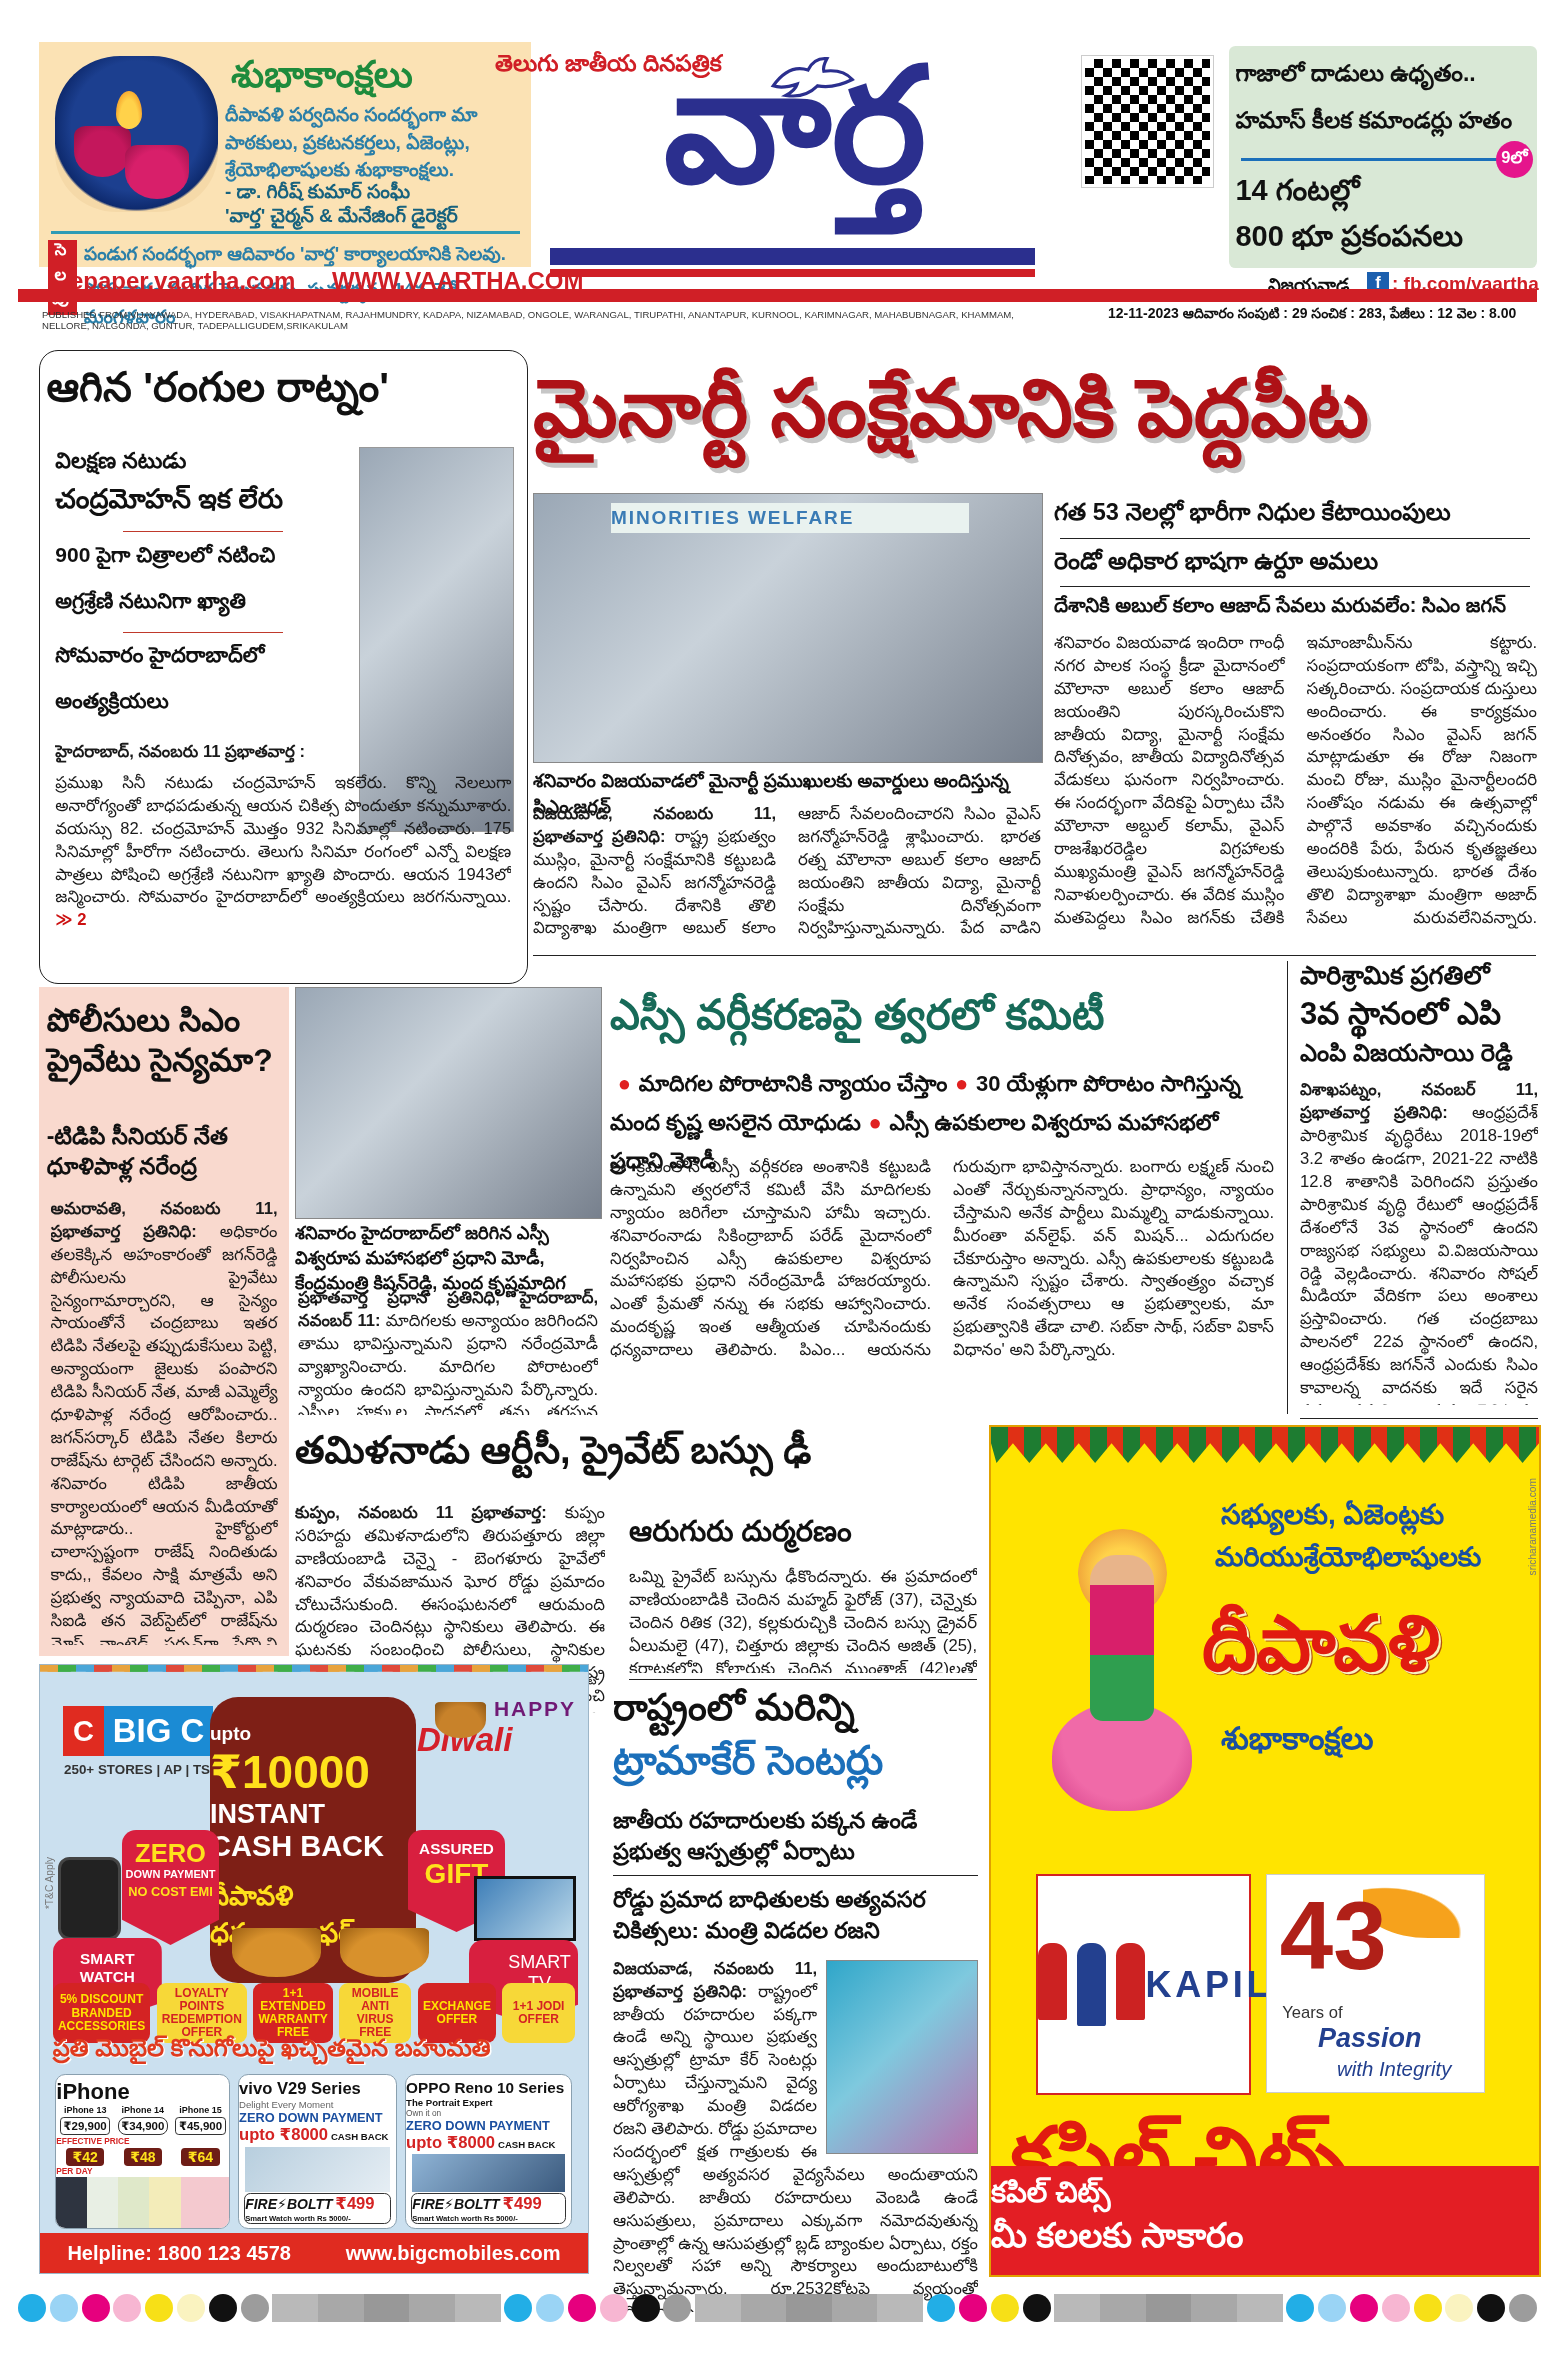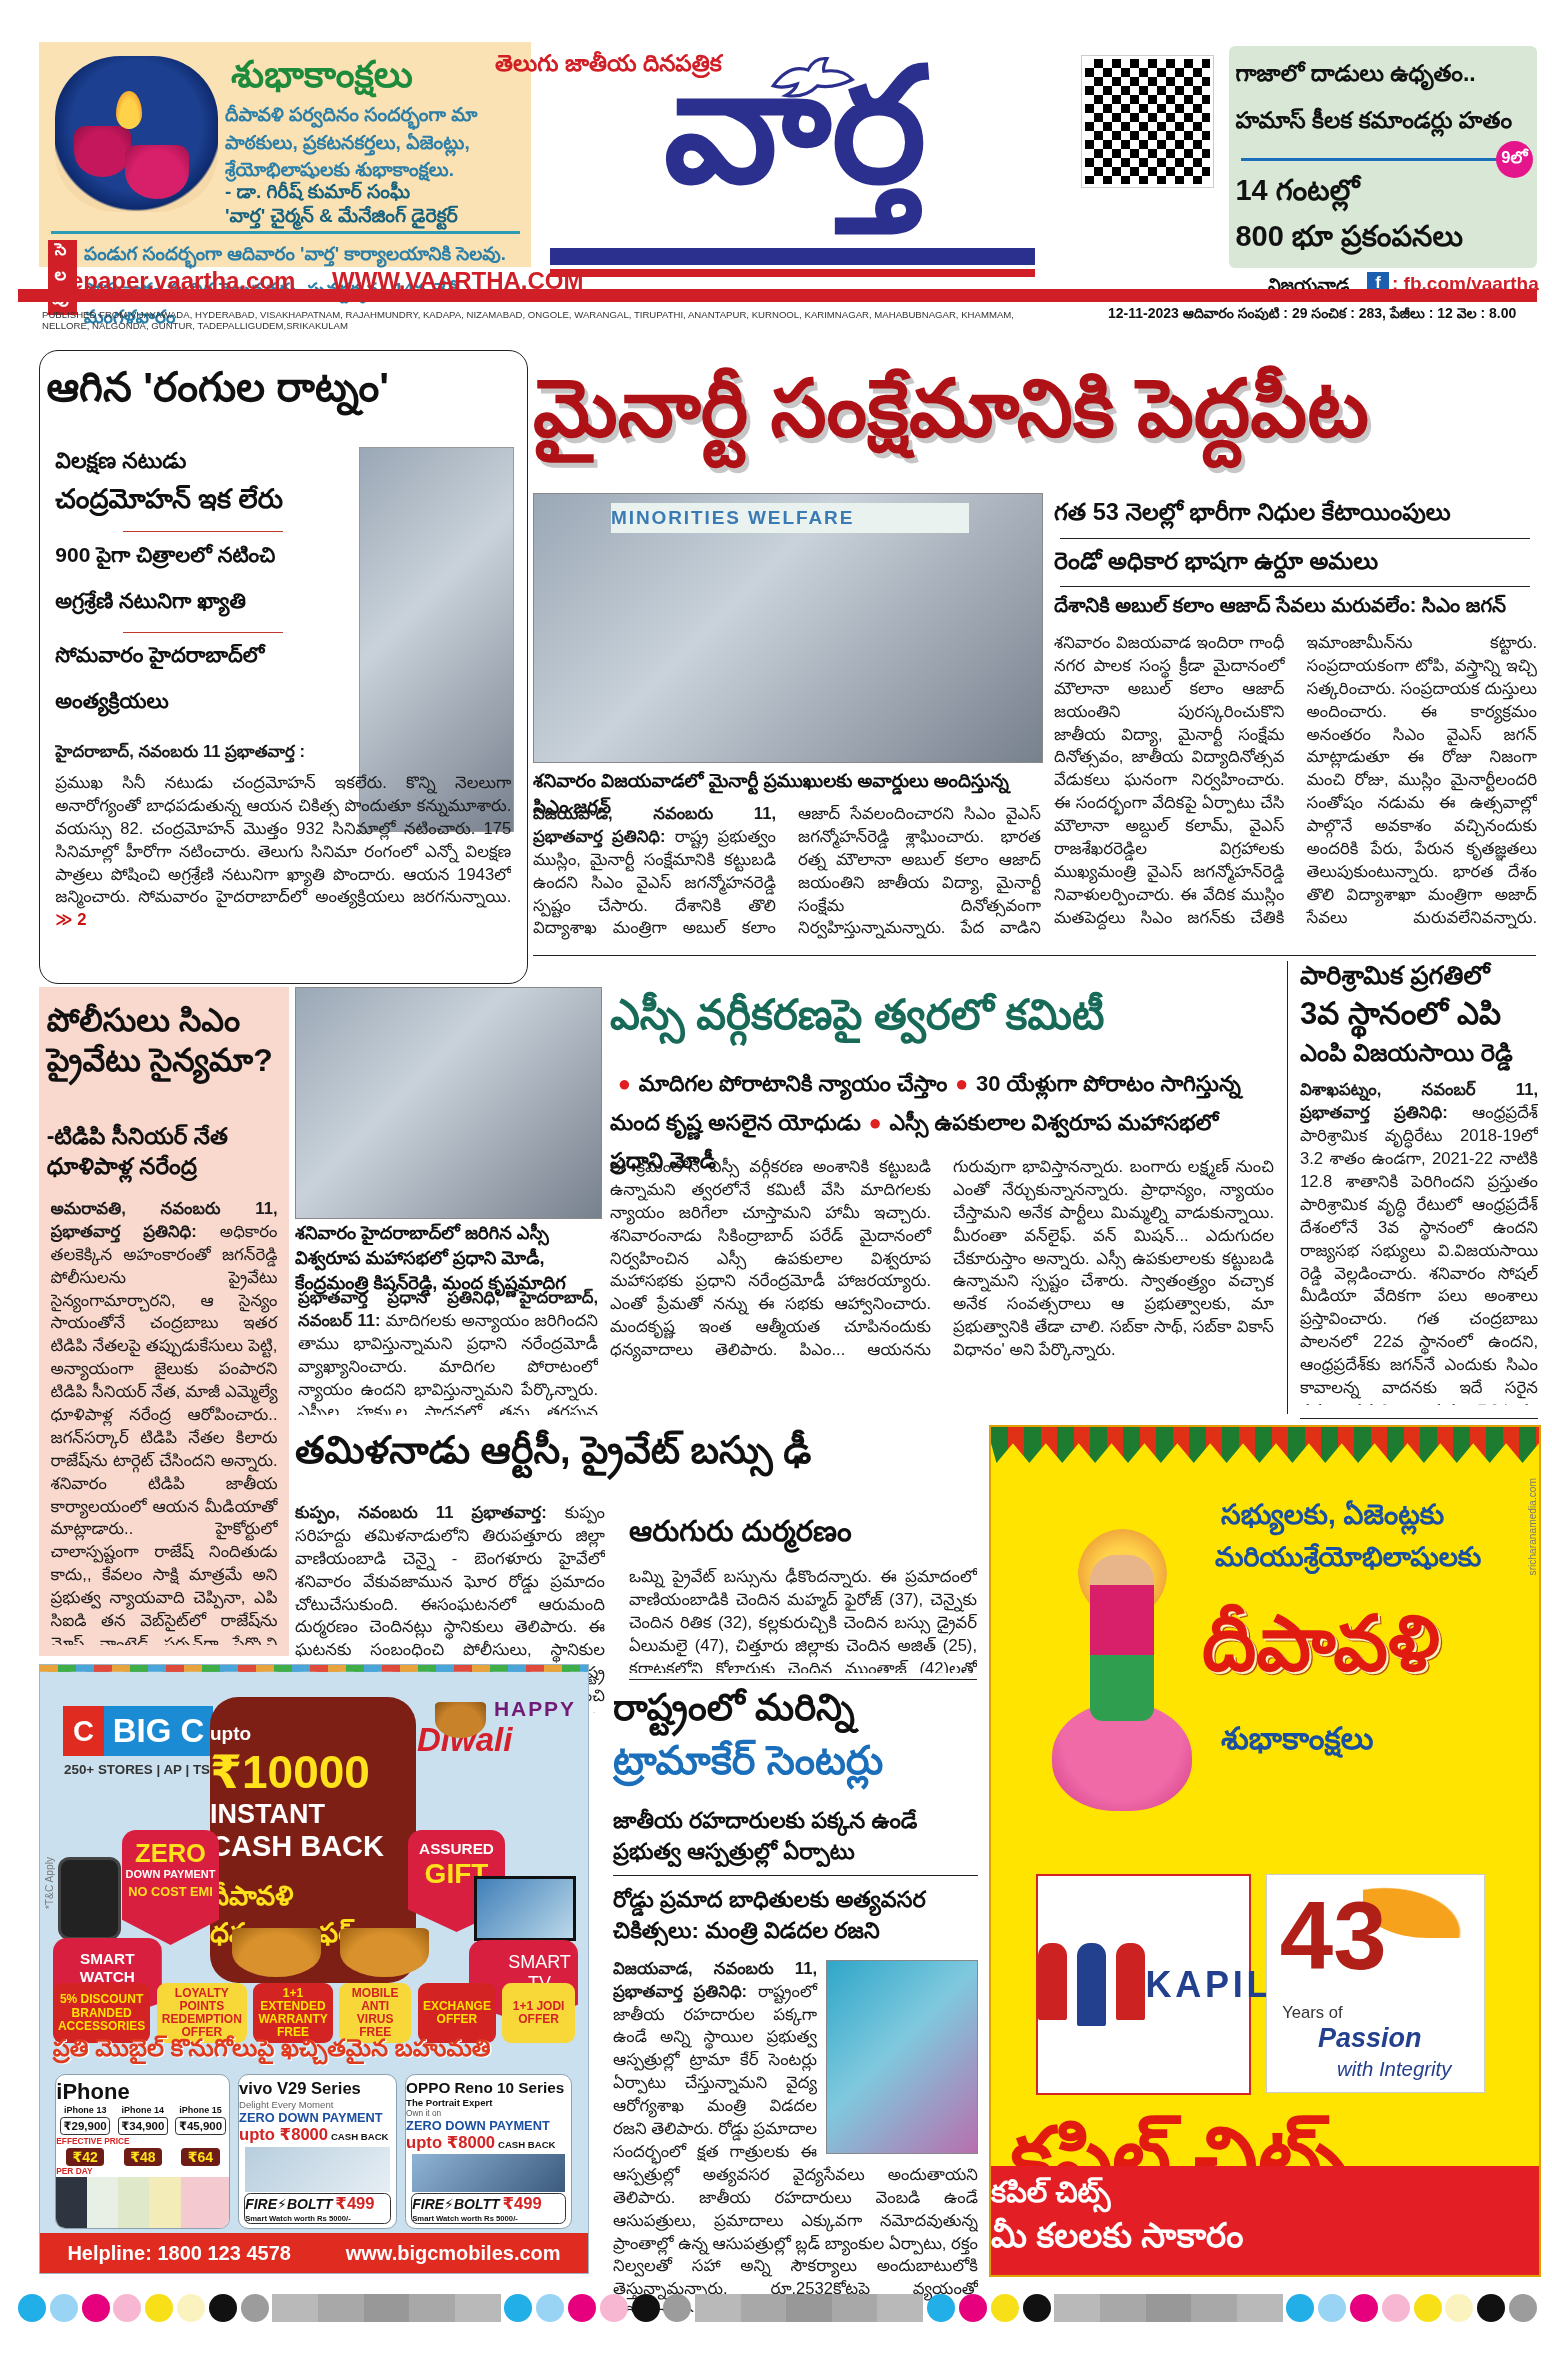--- a/index.html
+++ b/index.html
@@ -275,21 +275,21 @@
 
       <div class="card" style="flex:1.1;height:153px;position:relative;">
         <div class="c b" style="font-size:22px;margin-top:3.8px;"> iPhone</div>
         <div style="display:flex;justify-content:space-around;font-size:9px;font-weight:bold;">
           <span>iPhone 13</span>
           <span>iPhone 14</span>
           <span>iPhone 15</span>
         </div>
         <div style="display:flex;justify-content:space-around;margin-top:2.6px;">
           <span style="border:1.3px solid #333;border-radius:3.8px;font-weight:bold;font-size:11.5px;padding:0.6px 2.6px;">₹29,900</span>
-          <span style="border:1.3px solid #333;border-radius:3px;font-weight:bold;font-size:11.5px;padding:0.6px 2.6px;">₹34,900</span>
+          <span style="border:1.3px solid #333;border-radius:8px;font-weight:bold;font-size:11.5px;padding:0.6px 2.6px;">₹34,900</span>
           <span style="border:1.3px solid #333;border-radius:3.8px;font-weight:bold;font-size:11.5px;padding:0.6px 2.6px;">₹45,900</span>
         </div>
         <div class="c" style="font-size:8.3px;color:#d42323;font-weight:bold;margin-top:1.9px;">EFFECTIVE PRICE</div>
         <div style="display:flex;justify-content:space-around;margin-top:1.3px;">
           <span style="background:#6e1d16;color:#ffe11c;border-radius:3.8px;font-weight:bold;font-size:14px;padding:1.3px 6.4px;">₹42</span>
           <span style="background:#6e1d16;color:#ffe11c;border-radius:3.8px;font-weight:bold;font-size:14px;padding:1.3px 6.4px;">₹48</span>
           <span style="background:#6e1d16;color:#ffe11c;border-radius:3.8px;font-weight:bold;font-size:14px;padding:1.3px 6.4px;">₹64</span>
         </div>
         <div class="c" style="font-size:8.3px;color:#d42323;font-weight:bold;">PER DAY</div>
         <div style="position:absolute;bottom:0;left:0;right:0;height:51px;background:linear-gradient(90deg,#2e3440 0 18%,#e8efe4 18% 36%,#dfe8c9 36% 54%,#f3ecb9 54% 72%,#f4c9cf 72% 100%);"></div>

